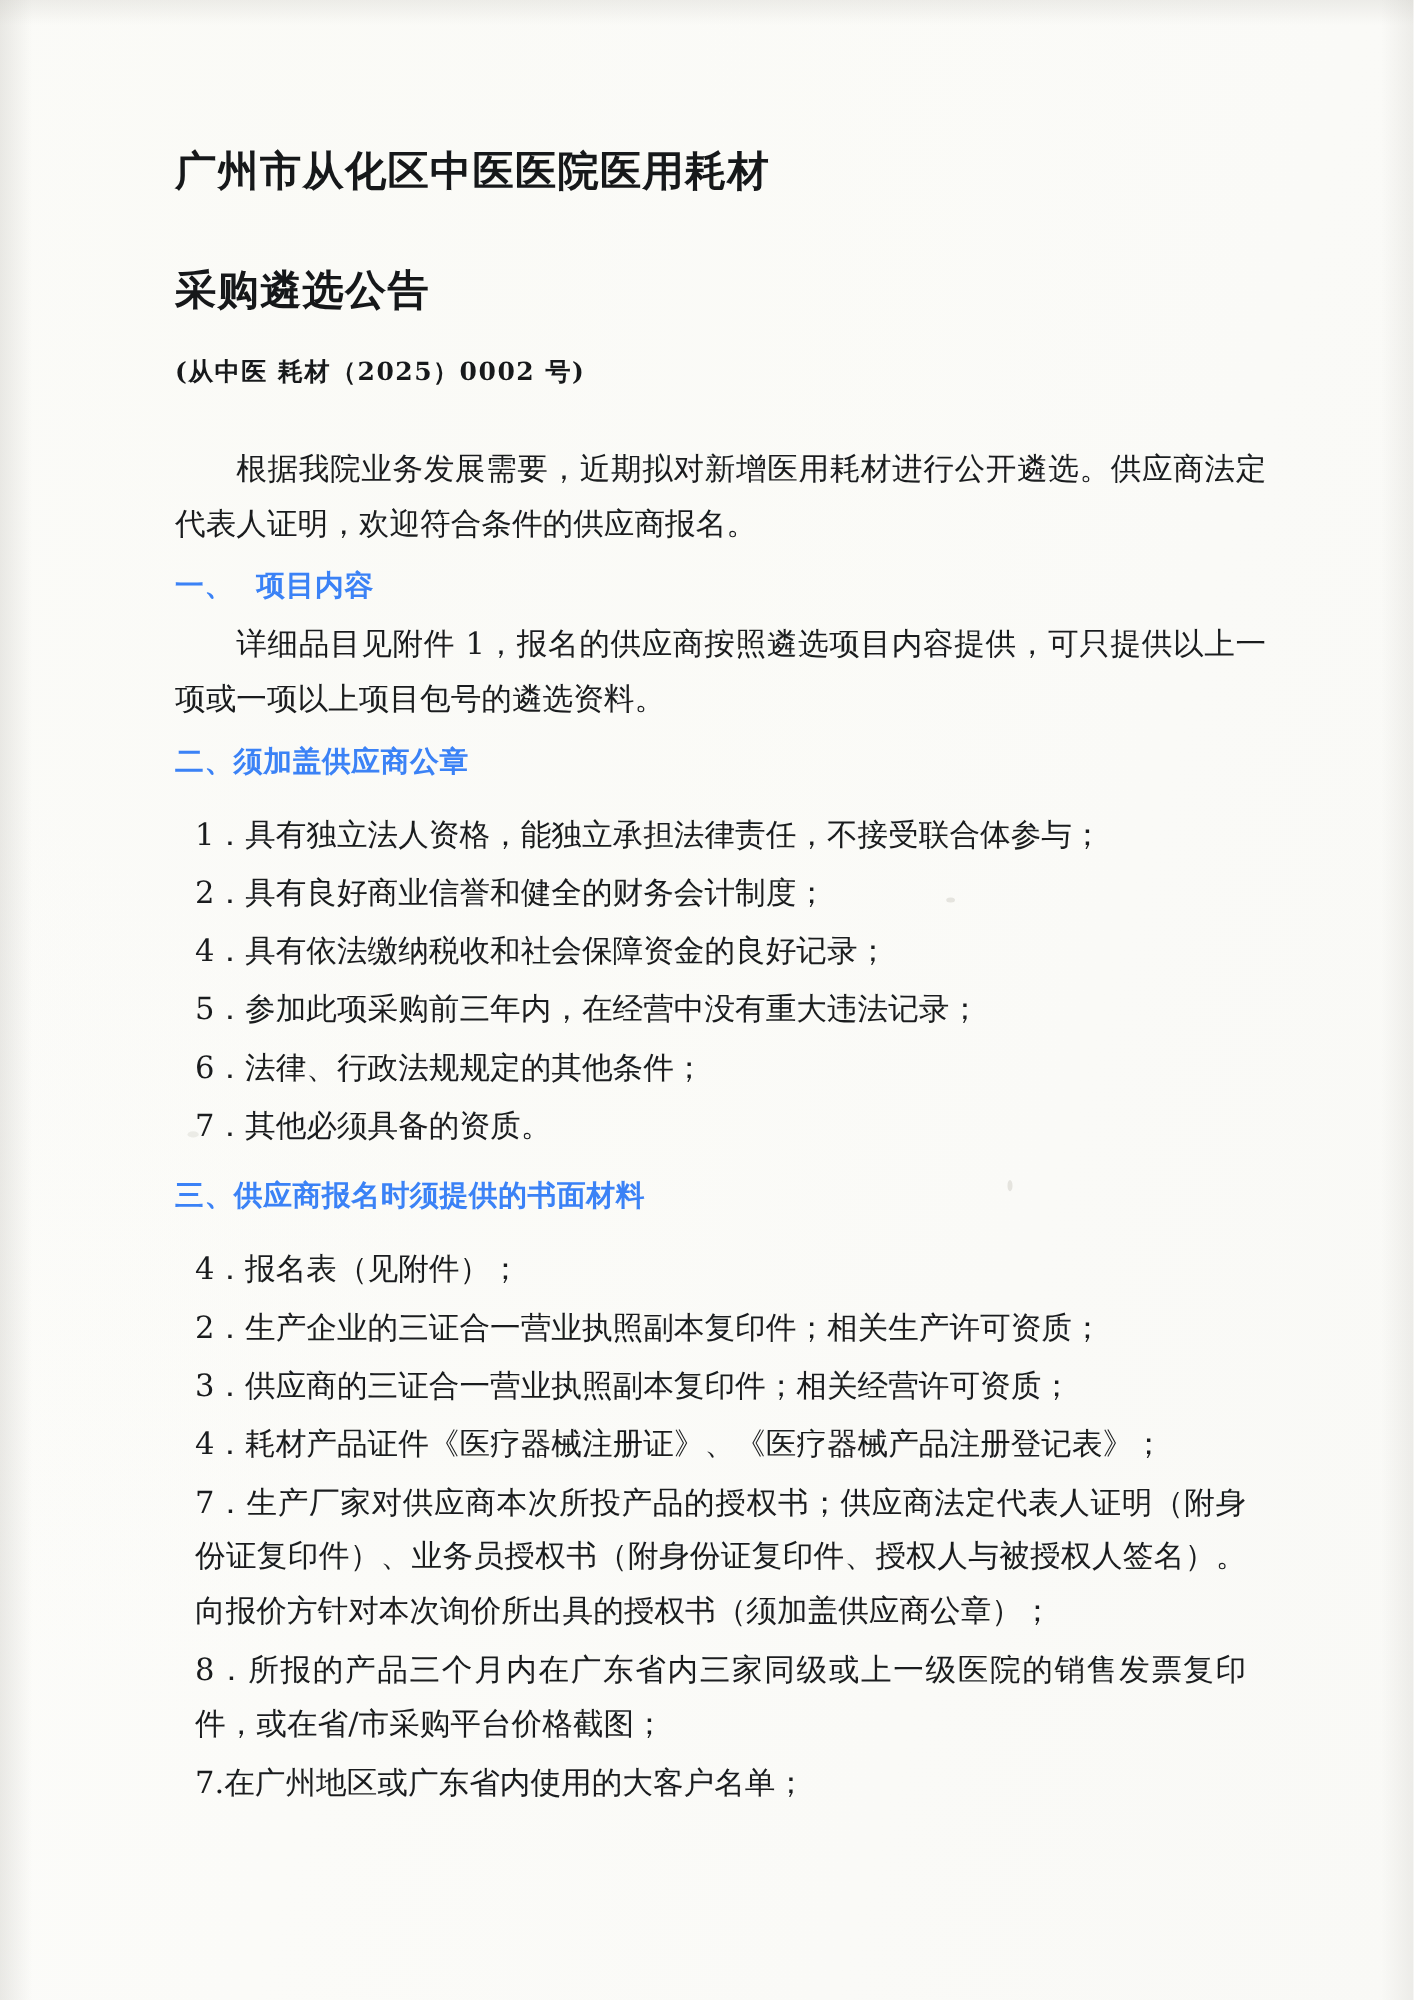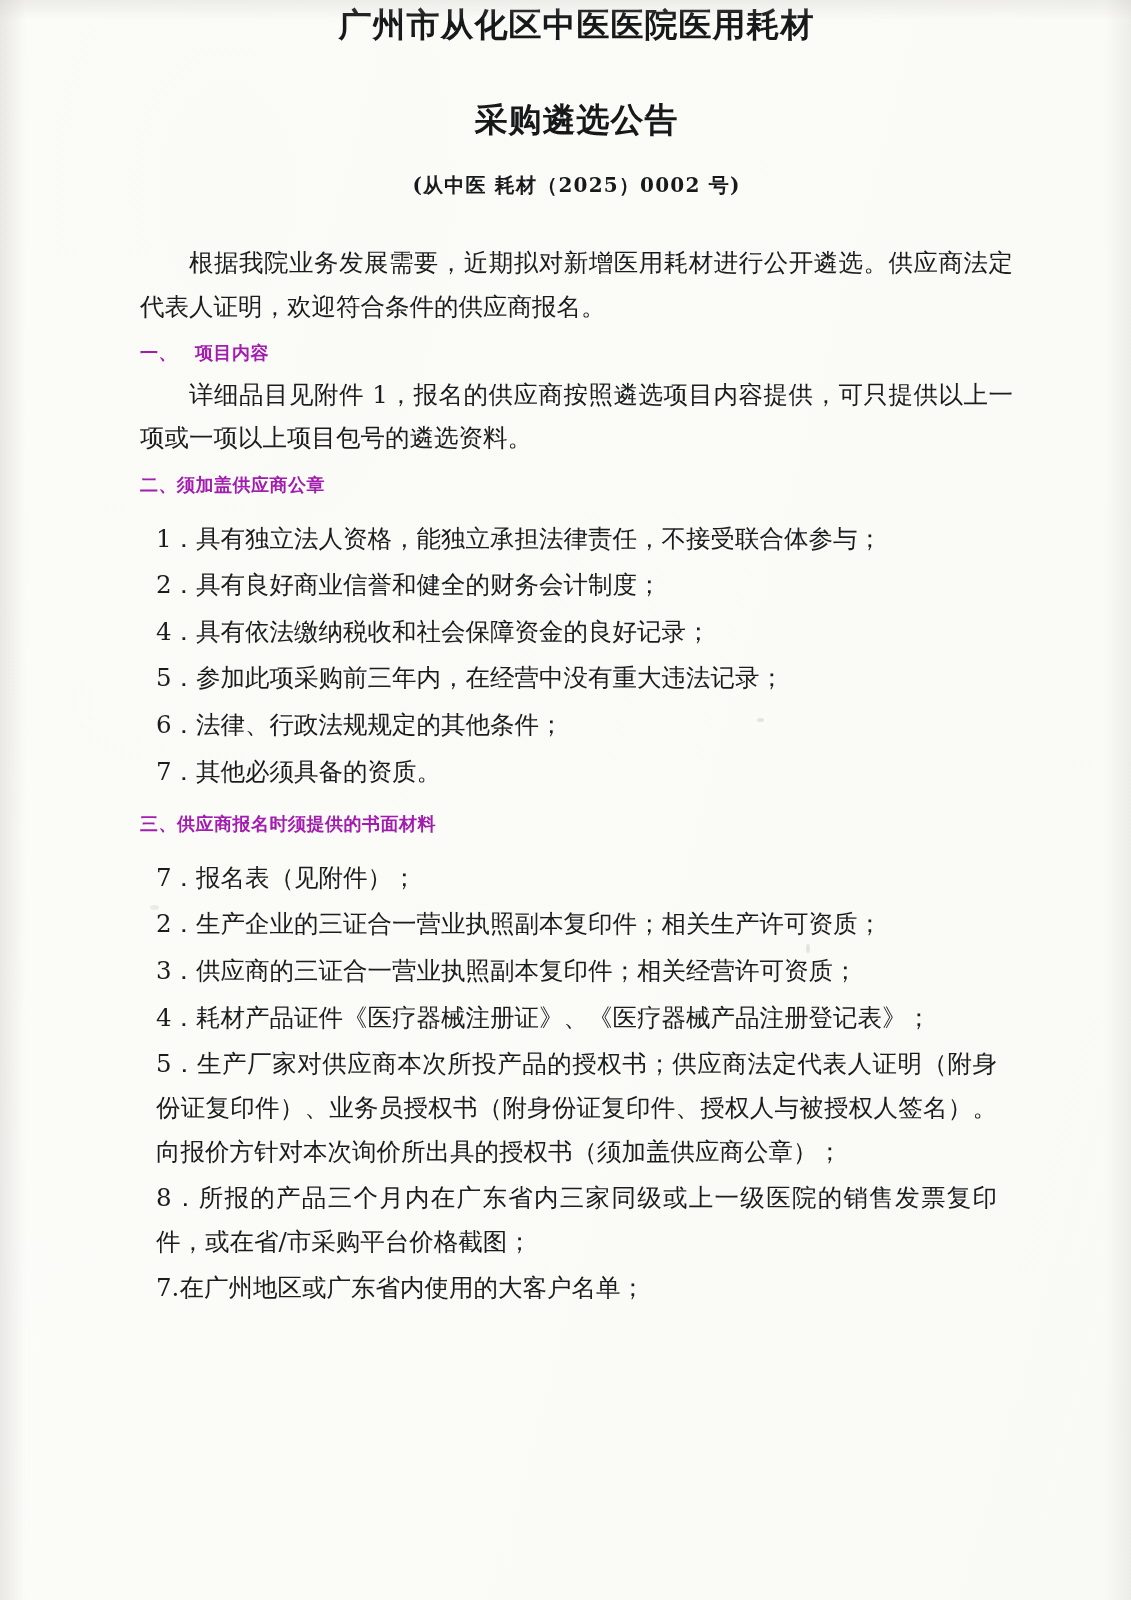--- a/index.html
+++ b/index.html
@@ -27,21 +27,22 @@
       radial-gradient(ellipse at 20% 12%, rgba(250,250,246,0.9) 0%, rgba(252,252,250,0) 60%),
       linear-gradient(105deg, #fcfcfa 0%, #fbfbf8 40%, #fafaf7 70%, #f9f9f6 100%);
     pointer-events: none;
   }
   .content {
     position: relative;
     padding: 0 118px 0 140px;
     z-index: 2;
   }
   .title-block {
-    text-align: center;
+    text-align: left;
+    padding-top: 112px;
   }
   .doc-title-line {
     font-family: "DejaVu Sans", "Liberation Sans", sans-serif;
     font-weight: bold;
     font-size: 33px;
     letter-spacing: 1px;
     color: #16181a;
     line-height: 1.5;
   }
   .doc-title-line.second {
@@ -64,24 +65,24 @@
   }
   p.para {
     margin: 0 0 4px 0;
     text-indent: 2em;
     text-align: justify;
   }
   h2.section-heading {
     margin: 10px 0 4px 0;
     font-family: "DejaVu Sans", "Liberation Sans", serif;
     font-weight: bold;
-    font-size: 18px;
+    font-size: 23px;
     line-height: 1.7;
     letter-spacing: 0.5px;
-    color: #a21caf;
+    color: #3b82f6;
   }
   h2.section-heading .num {
     display: inline-block;
     min-width: 1.1em;
   }
   h2.section-heading .num.wide {
     margin-right: 18px;
   }
   ol.num-list {
     margin: 16px;
@@ -179,33 +180,33 @@
         <li>
             <span class="li-text hang">7．其他必须具备的资质。</span>
           </li>
       </ol>
 
       <h2 class="section-heading">
         <span class="num">三、</span><span>供应商报名时须提供的书面材料</span>
       </h2>
       <ol class="num-list">
         <li>
-            <span class="li-text hang">7．报名表（见附件）；</span>
+            <span class="li-text hang">4．报名表（见附件）；</span>
           </li>
         <li>
             <span class="li-text hang">2．生产企业的三证合一营业执照副本复印件；相关生产许可资质；</span>
           </li>
         <li>
             <span class="li-text hang">3．供应商的三证合一营业执照副本复印件；相关经营许可资质；</span>
           </li>
         <li>
             <span class="li-text hang">4．耗材产品证件《医疗器械注册证》、《医疗器械产品注册登记表》；</span>
           </li>
         <li>
-            <span class="li-text hang">5．生产厂家对供应商本次所投产品的授权书；供应商法定代表人证明（附身份证复印件）、业务员授权书（附身份证复印件、授权人与被授权人签名）。向报价方针对本次询价所出具的授权书（须加盖供应商公章）；</span>
+            <span class="li-text hang">7．生产厂家对供应商本次所投产品的授权书；供应商法定代表人证明（附身份证复印件）、业务员授权书（附身份证复印件、授权人与被授权人签名）。向报价方针对本次询价所出具的授权书（须加盖供应商公章）；</span>
           </li>
         <li>
             <span class="li-text hang">8．所报的产品三个月内在广东省内三家同级或上一级医院的销售发票复印件，或在省/市采购平台价格截图；</span>
           </li>
         <li>
             <span class="li-text hang">7.在广州地区或广东省内使用的大客户名单；</span>
           </li>
       </ol>
 
     </div>

